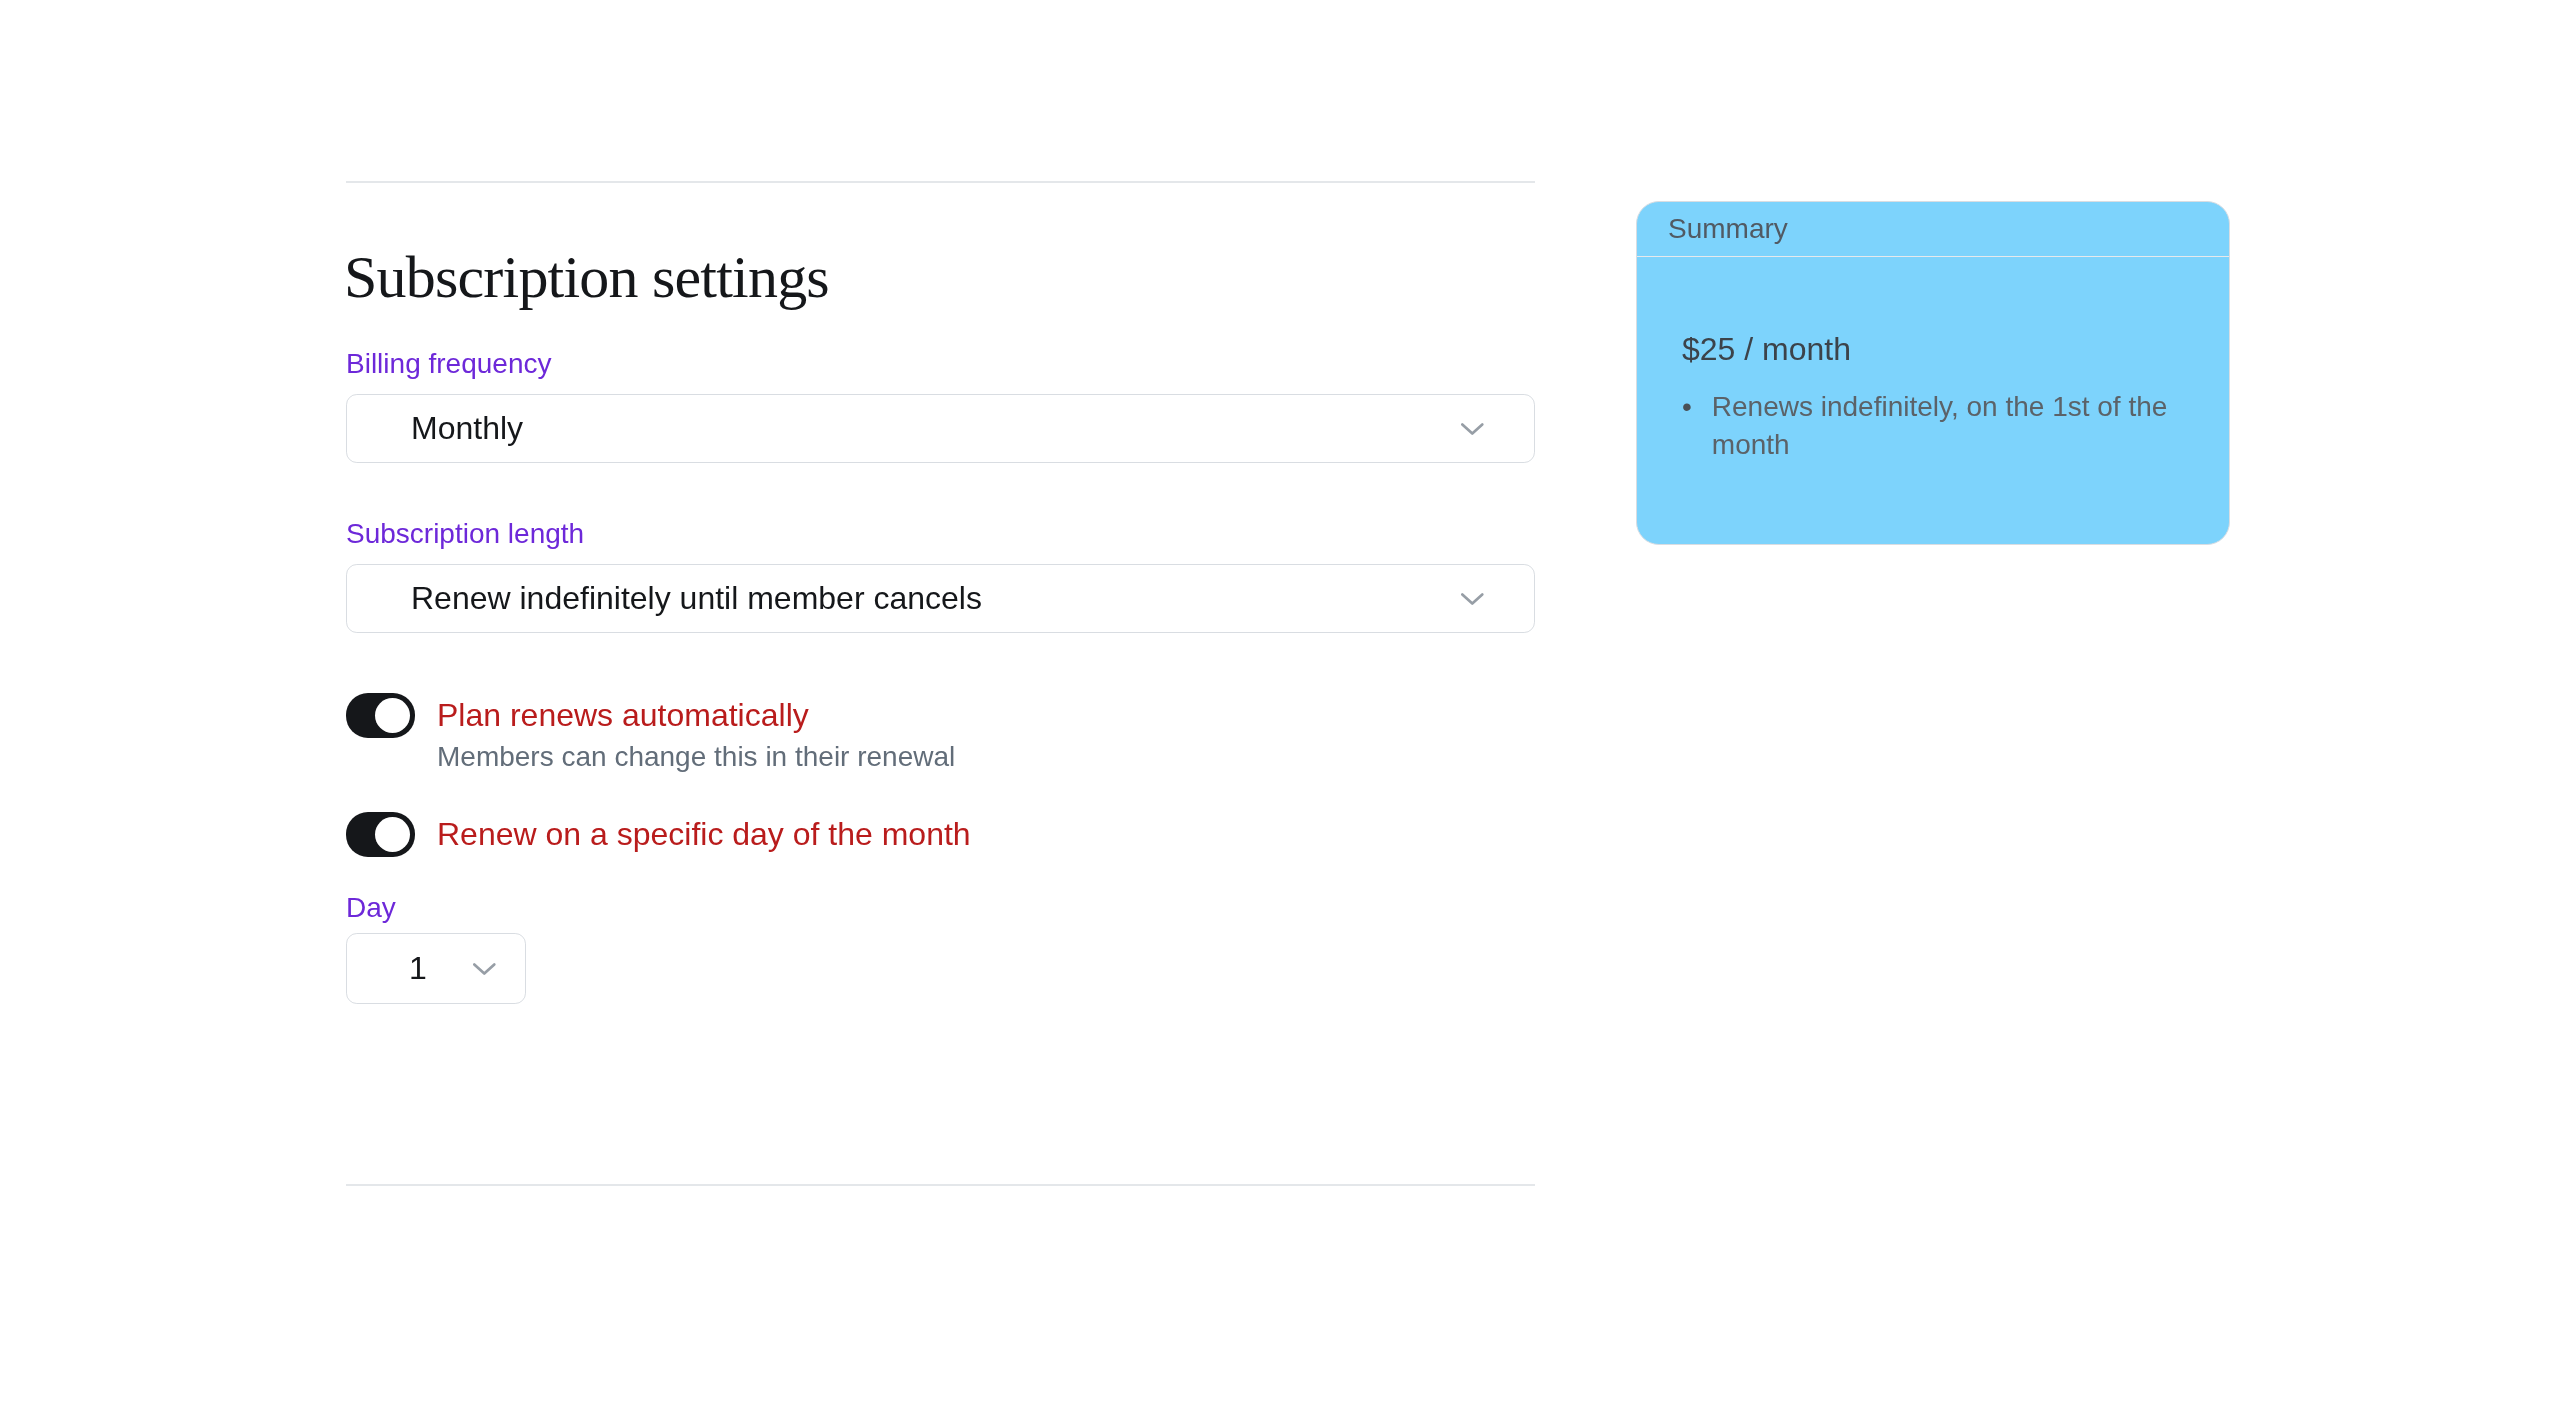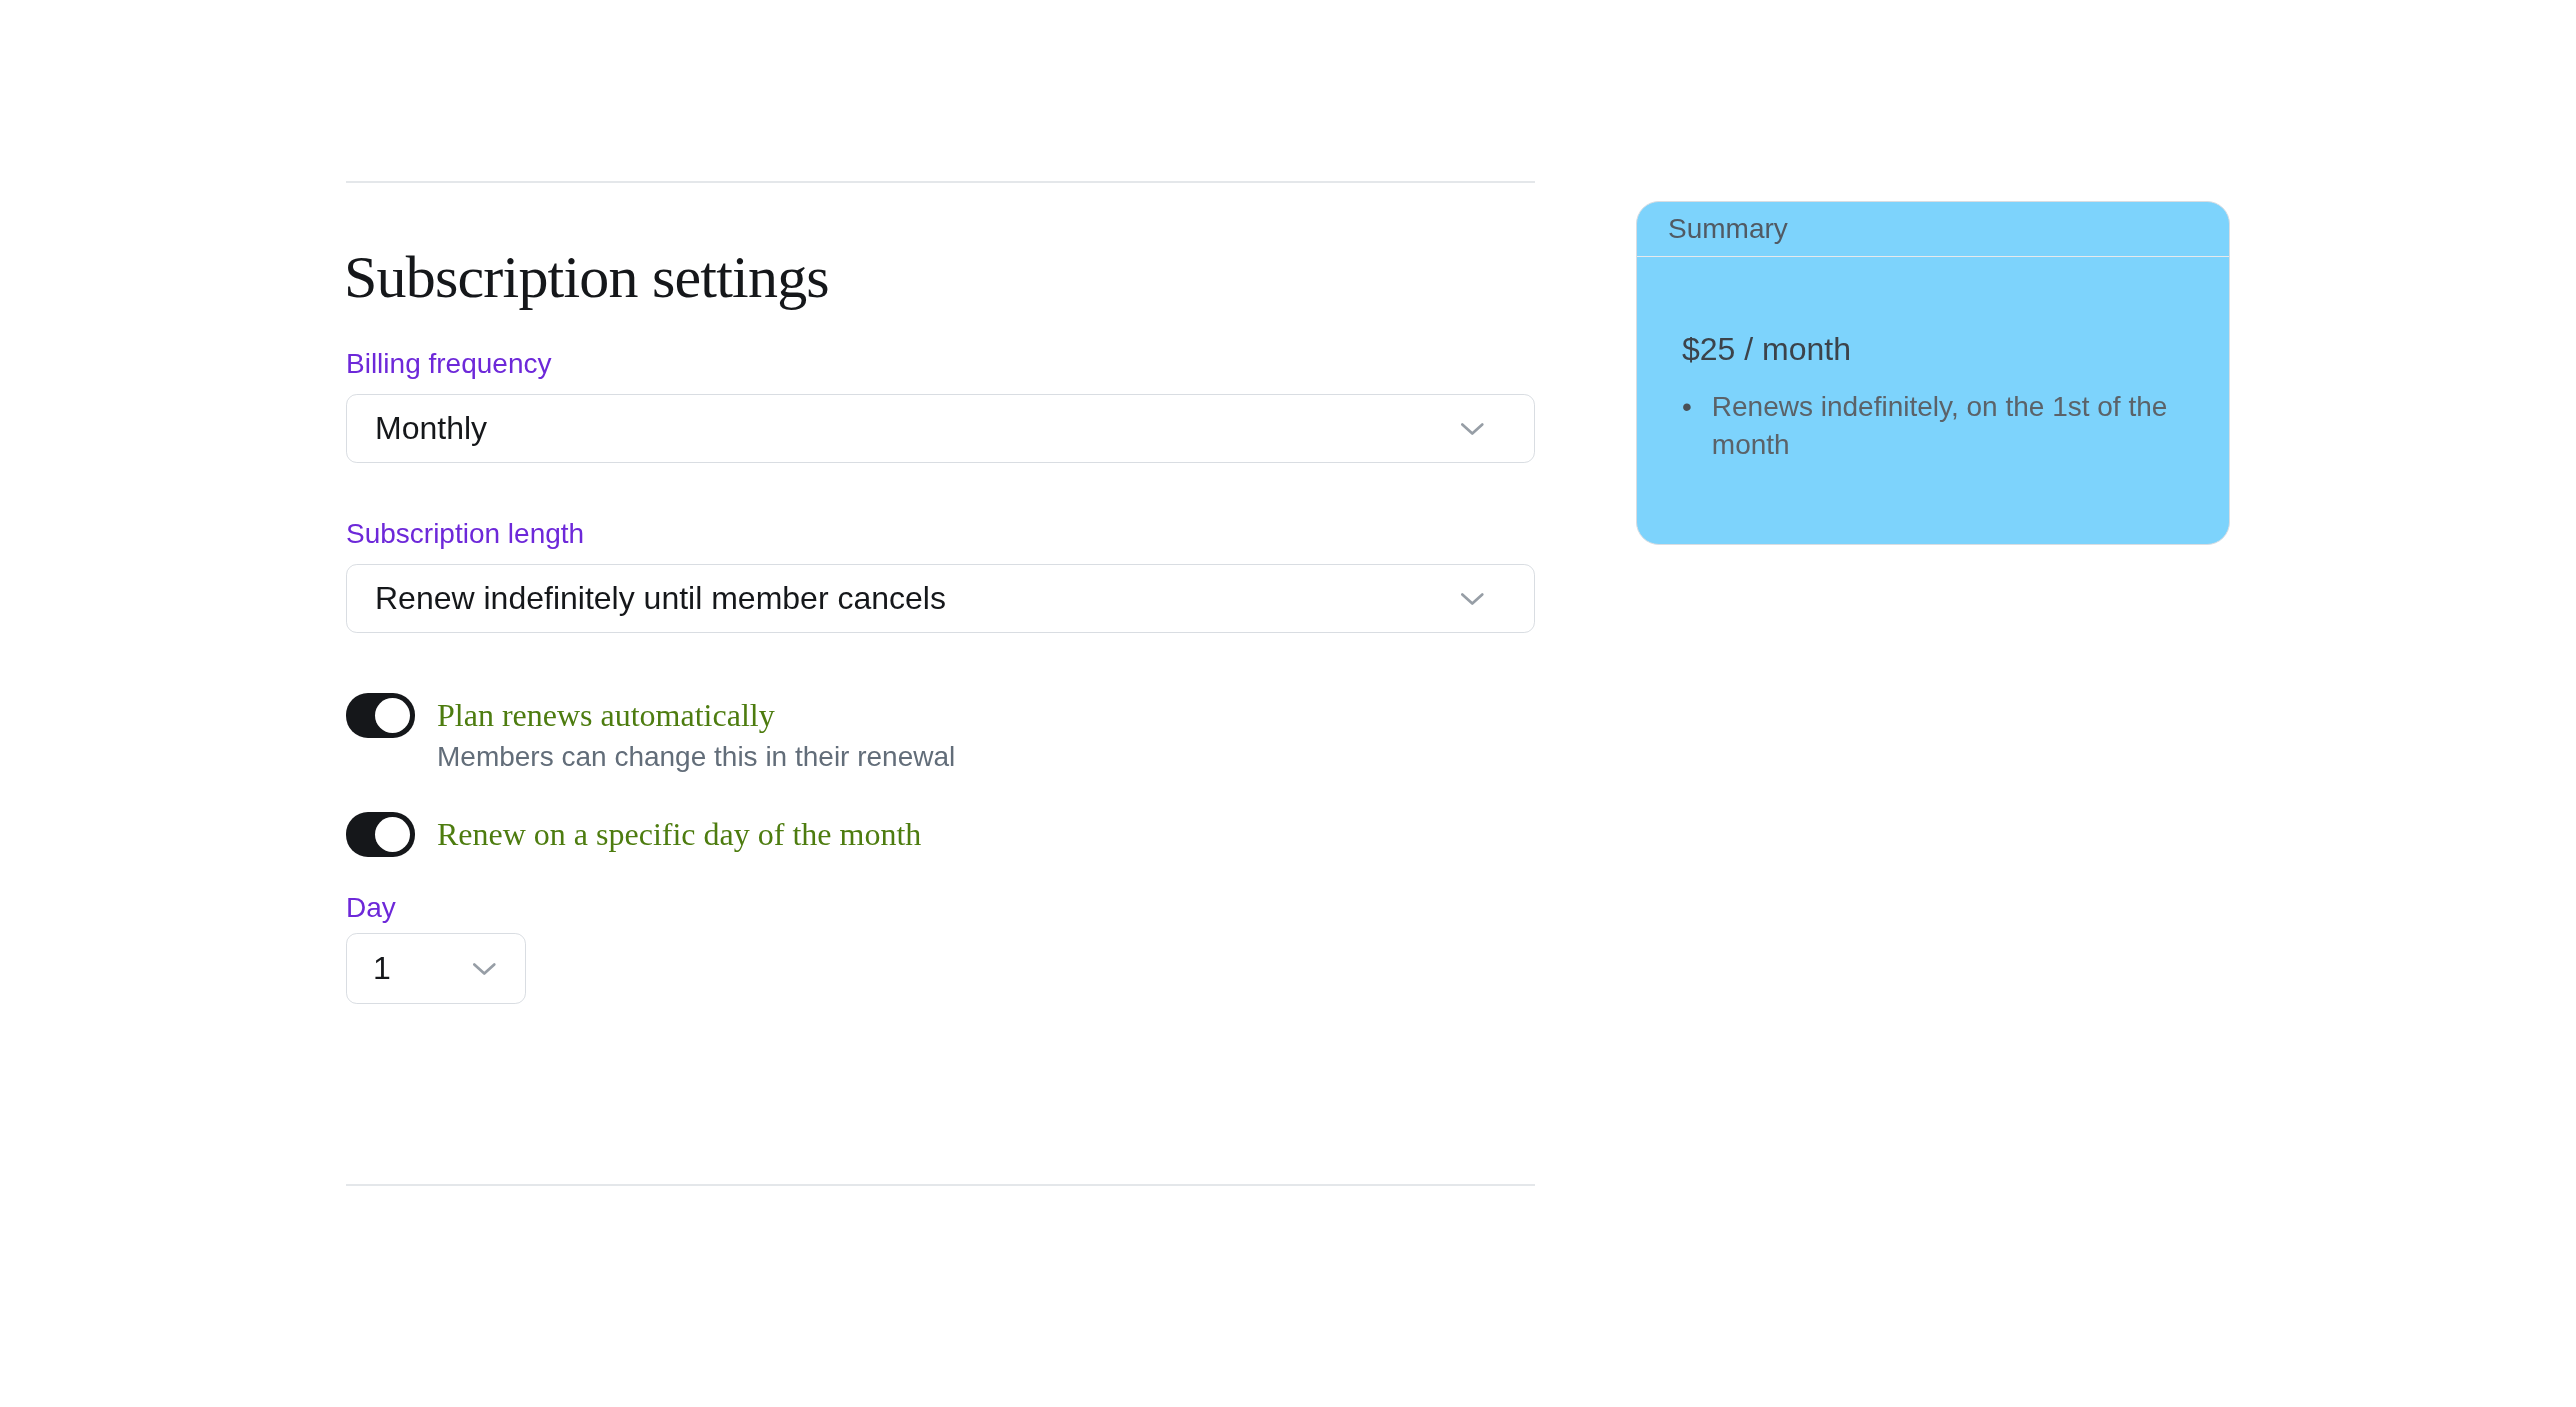--- a/index.html
+++ b/index.html
@@ -44,21 +44,21 @@
     display: flex; align-items: center;
     padding: 0 77px 0 28px;
     cursor: pointer;
   }
   #select-billing { top: 394px; }
   #select-length  { top: 564px; }
   #select-day     { top: 933px; width: 180px; height: 71px; padding: 0 62px 0 26px; }
 
   .select .value {
     font-size: 32px; color: #15171a; white-space: nowrap;
-    overflow: hidden; text-overflow: ellipsis;
+    overflow: hidden; text-overflow: ellipsis; margin-left: 36px;
   }
   .chevron {
     position: absolute; top: 50%; transform: translateY(-50%);
     width: 24.6px; height: 15.4px; display: block;
   }
   #select-billing .chevron, #select-length .chevron { right: 49px; }
   #select-day .chevron { right: 28px; }
 
   .toggle {
     position: absolute; left: 346px;
@@ -69,23 +69,22 @@
   #toggle-auto-renew { top: 693px; }
   #toggle-specific-day { top: 812px; }
   .toggle .knob {
     position: absolute; top: 4.6px; right: 4.6px;
     width: 35px; height: 35px; border-radius: 50%;
     background: #ffffff;
   }
 
   .toggle-label {
     position: absolute; left: 437px;
-    font-size: 32px; line-height: 34px; color: #4d7c0f;
+    font-size: 32px; line-height: 34px; color: #b91c1c;
     cursor: pointer;
-    font-family: Liberation Serif, serif;
   }
   #label-auto-renew { top: 698px; }
   #label-specific-day { top: 817px; }
 
   #desc-auto-renew {
     position: absolute; left: 437px; top: 740px;
     font-size: 28px; line-height: 34px; color: #626d79;
   }
 
   #note {

